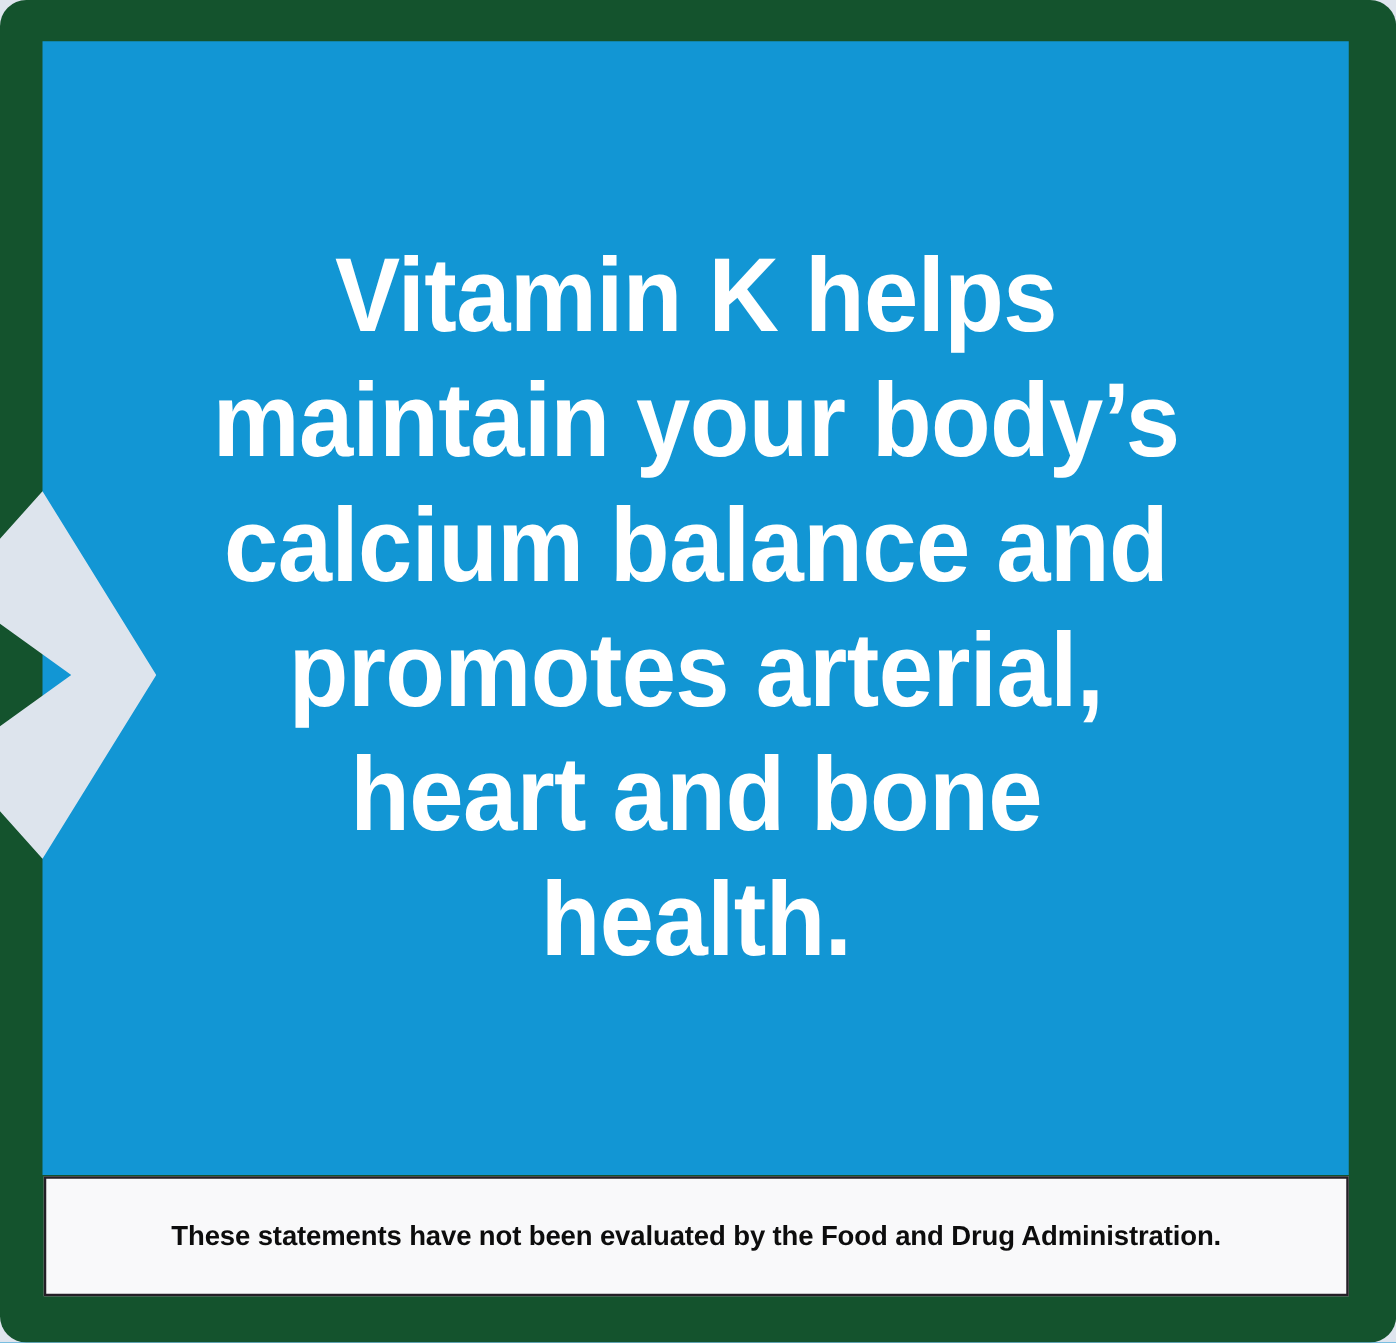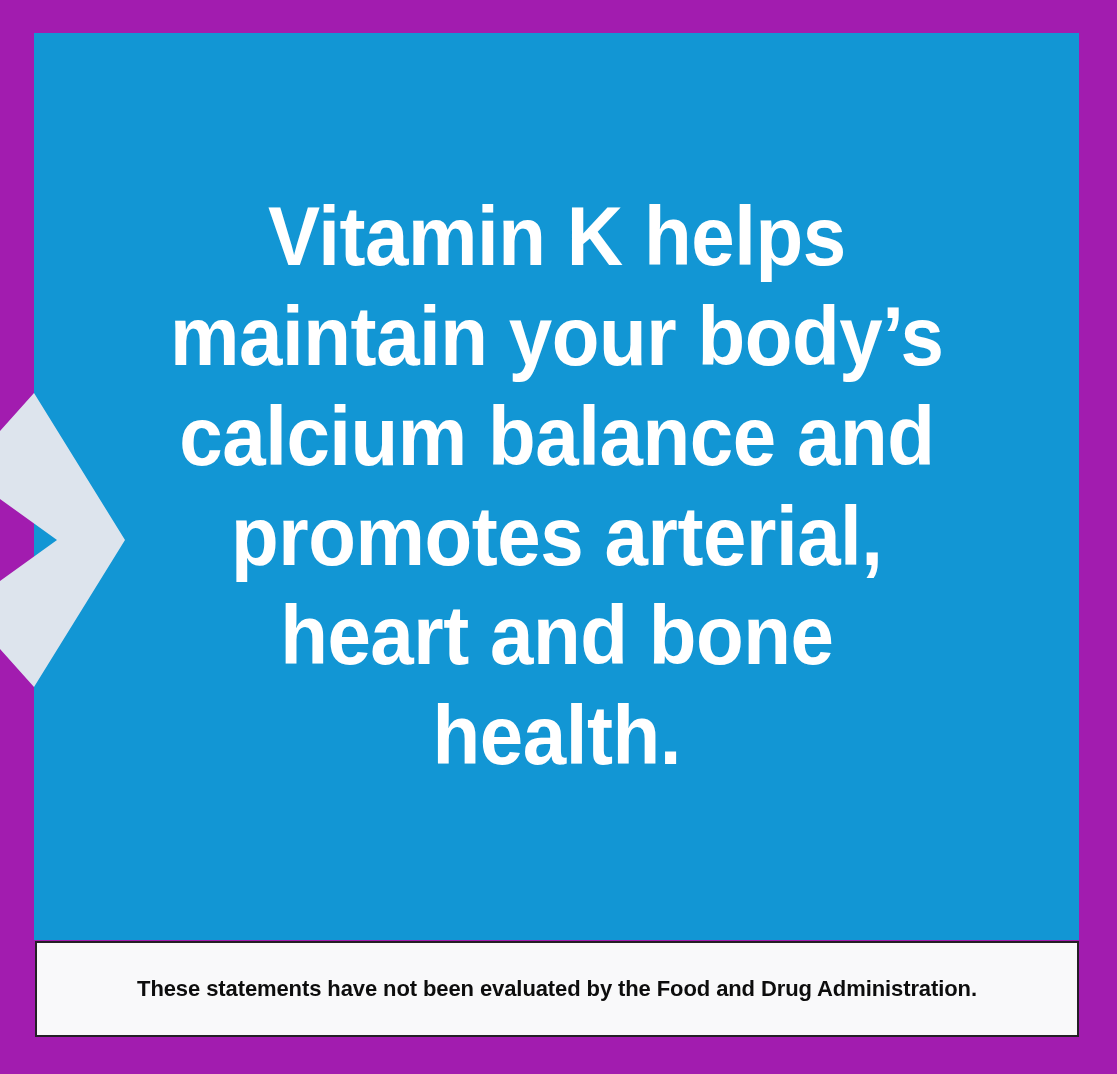--- a/index.html
+++ b/index.html
@@ -11,21 +11,22 @@
     height: 1074px;
     background: #dfe5ee;
     font-family: "Liberation Sans", sans-serif;
     overflow: hidden;
   }
 
   #poster {
     position: relative;
     width: 1117px;
     height: 1074px;
-    background: #a21caf;
+    background: #14532d;
+    border-radius: 21px;
   }
 
   
   #hero-panel {
     position: absolute;
     left: 34px;
     top: 33px;
     width: 1045px;
     height: 907px;
     background: #1296d4;

